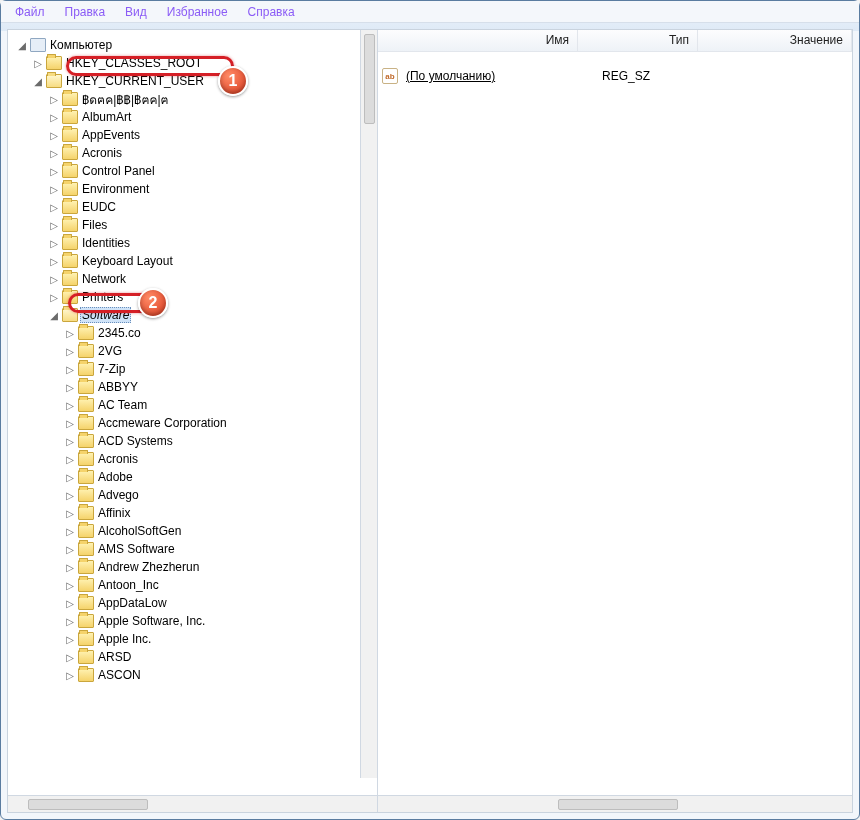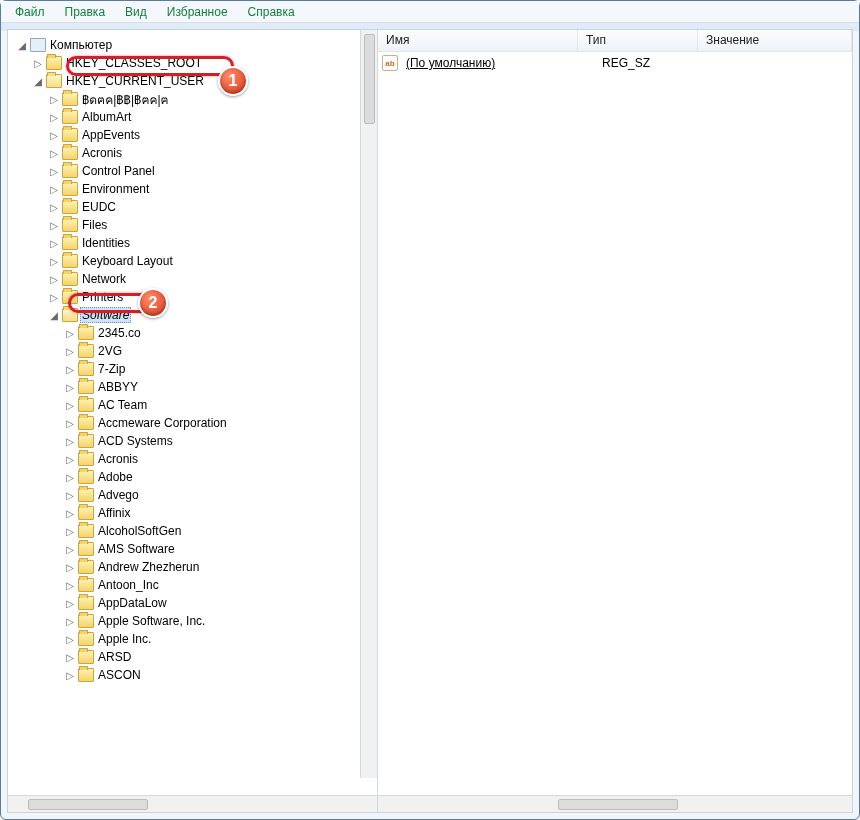--- a/index.html
+++ b/index.html
@@ -17,21 +17,21 @@
     border-bottom: 1px solid #b7cde2; border-radius: 6px 6px 0 0;
   }
   .titlebar .appicon { width:16px; height:16px; margin-right:6px; display:inline-flex; align-items:center; justify-content:center; }
   .titlebar .title { color:#2b3d52; font-size:12px; flex:1; }
   .winbtns { display:flex; gap:2px; }
   .winbtn { width:28px; height:18px; border:1px solid #7a95b1; border-radius:3px;
     background:linear-gradient(180deg,#f5f9fd,#d5e4f3); display:flex; align-items:center; justify-content:center;
     font-size:11px; color:#2b3d52; cursor:default; }
   .winbtn.close { background:linear-gradient(180deg,#f58b87,#d94540); border-color:#a33; color:#fff; }
   .menubar { height:22px; display:flex; align-items:center; gap:4px; padding:0 6px; background:#f4f7fb; border-bottom:1px solid #d6dfea; }
-  .menuitem { padding:2px 8px; border-radius:2px; color:#15803d; }
+  .menuitem { padding:2px 8px; border-radius:2px; color:#8b5cf6; }
   .body { flex:1; display:flex; margin:6px; border:1px solid #c9d3de; background:#fff; position:relative; overflow:hidden; }
   .tree-pane { width:370px; border-right:1px solid #d0d8e2; position:relative; display:flex; flex-direction:column; }
   .tree { flex:1; overflow:hidden; padding:6px 2px 0 6px; position:relative; }
   .tree ul { list-style:none; margin:0; padding:0 0 0 16px; }
   .tree > ul { padding-left:2px; }
   .tree li { margin:0; padding:0; position:relative; white-space:nowrap; }
   .row { display:flex; align-items:center; height:18px; gap:2px; }
   .toggle { width:12px; height:12px; display:inline-flex; align-items:center; justify-content:center; color:#6b6b6b; font-size:10px; }
   .ficon { width:16px; height:14px; display:inline-block; position:relative; }
   .ficon.folder { background:linear-gradient(180deg,#fff2b2,#f5d36b); border:1px solid #caa63c; border-radius:1px; }
@@ -40,23 +40,23 @@
   .ficon.folder-open::before { content:""; position:absolute; top:-3px; left:0; width:7px; height:3px; background:#f7dc82; border:1px solid #caa63c; border-bottom:0; border-radius:1px 1px 0 0; }
   .ficon.computer { background:#e6eef7; border:1px solid #8fa7c1; border-radius:1px; }
   .lbl { padding:0 2px; }
   .sel .lbl { background:#cfe3f8; border:1px dotted #6a8fbc; padding:0 1px;font-style:italic; }
   .hscroll { height:17px; background:#f1f1f1; border-top:1px solid #d0d8e2; position:relative; display:flex; align-items:center; }
   .hscroll .thumb { position:absolute; left:20px; width:120px; height:11px; top:3px; background:#dcdcdc; border:1px solid #bdbdbd; border-radius:2px; }
   .vscroll { width:17px; background:#f1f1f1; border-left:1px solid #d0d8e2; position:absolute; top:0; right:0; bottom:17px; }
   .vscroll .thumb { position:absolute; top:4px; left:3px; width:11px; height:90px; background:#dcdcdc; border:1px solid #bdbdbd; border-radius:2px; }
   .list-pane { flex:1; position:relative; display:flex; flex-direction:column; }
   .list-header { height:22px; border-bottom:1px solid #e2e6ec; display:flex; background:linear-gradient(180deg,#fdfdfe,#eef2f7); }
-  .col { padding:3px 8px; border-right:1px solid #e2e6ec; color:#222; }
+  .col { padding:3px 8px; border-right:1px solid #e2e6ec; color:#222;text-align:right; }
   .col.name { width:200px; } .col.type { width:120px; } .col.val { flex:1; }
-  .list-body { flex:1; padding:2px 4px; background:#fff; }
+  .list-body { flex:1; padding:15px 4px; background:#fff; }
   .lrow { display:flex; align-items:center; height:18px; }
   .valicon { width:16px; height:16px; margin-right:4px; display:inline-flex; align-items:center; justify-content:center;
     background:#fff; border:1px solid #c9b285; border-radius:2px; color:#c06a2a; font-size:8px; font-weight:bold; }
   .lrow .c { padding:0 4px; }
   .lrow .c.name { width:196px;text-decoration:underline; } .lrow .c.type { width:120px; } .lrow .c.val { flex:1; }
   .statusbar { height:22px; border-top:1px solid #d6dfea; background:#f2f5fa; padding:3px 8px; color:#333; font-size:12px; }
   .callout { position:absolute; border:3px solid #d51f26; border-radius:10px; box-shadow:0 0 3px rgba(213,31,38,.5); pointer-events:none; }
   .badge { position:absolute; width:30px; height:30px; border-radius:50%; background:radial-gradient(circle at 35% 30%,#ff8a66,#d83a1f); border:2px solid #fff; box-shadow:0 1px 3px rgba(0,0,0,.4),inset 0 -2px 4px rgba(0,0,0,.3); color:#fff; font-weight:bold; font-size:16px; display:flex; align-items:center; justify-content:center; pointer-events:none; }
   .tree-pane .tree { padding-right:18px; }
 </style>

